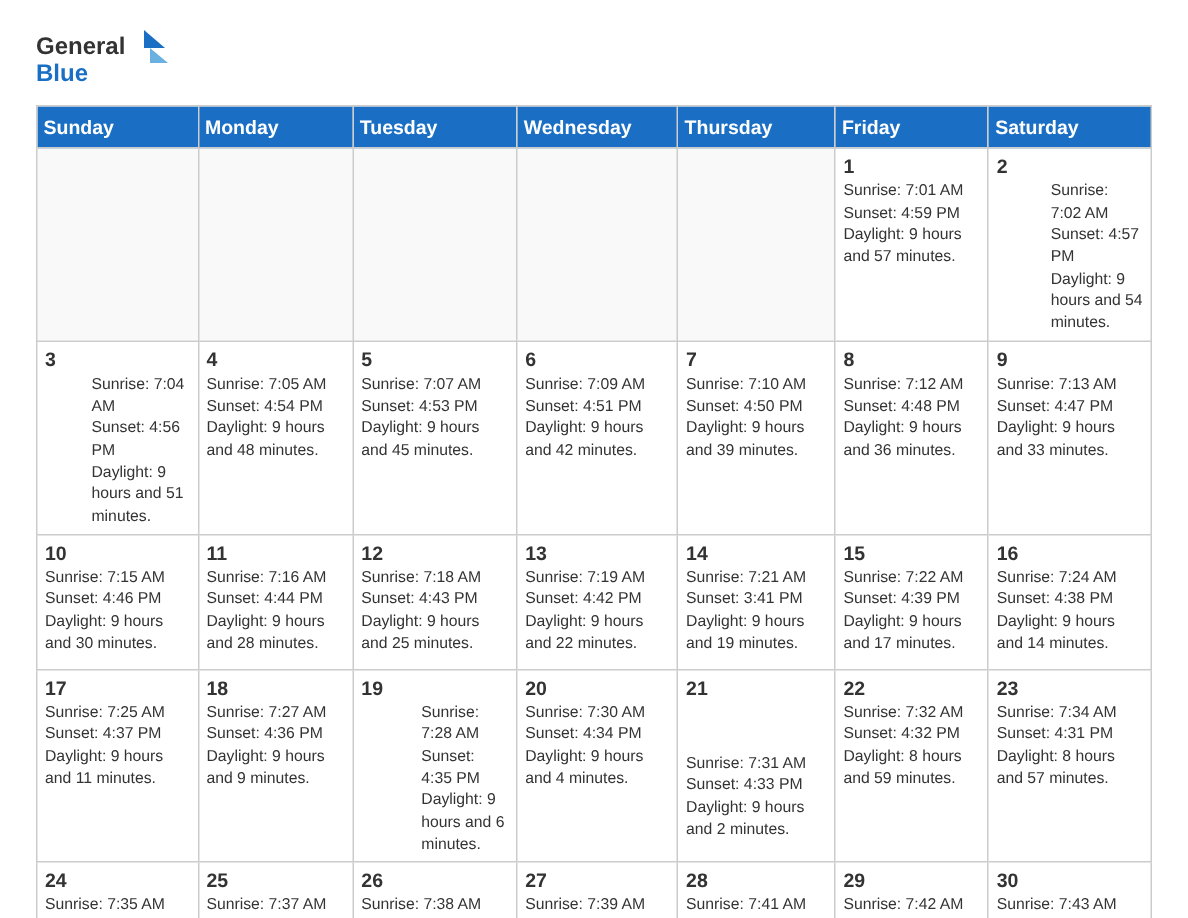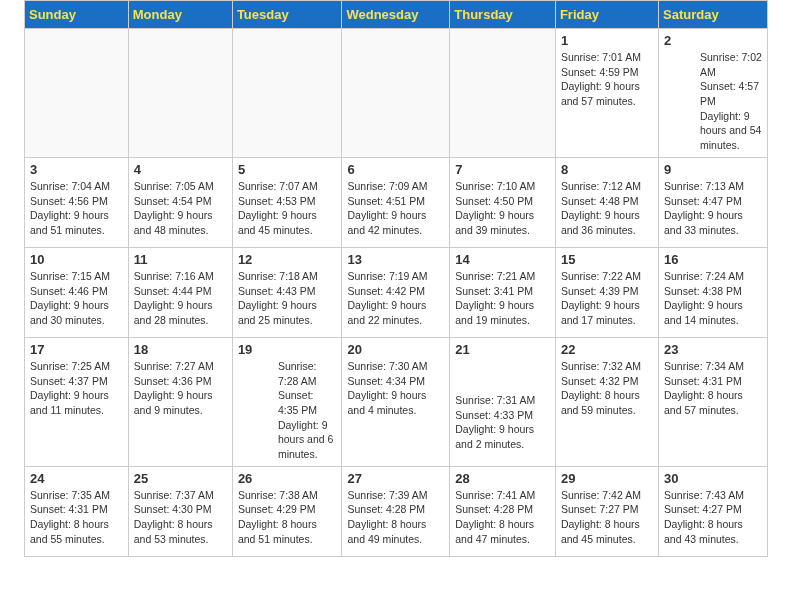--- a/index.html
+++ b/index.html
@@ -3,32 +3,46 @@
   <meta charset="utf-8">
   <style>
     * { box-sizing: border-box; margin: 0; padding: 0; }
     body { font-family: Arial, sans-serif; background: #fff; width: 792px; min-height: 612px; }
     .header { display: flex; align-items: flex-start; justify-content: space-between; padding: 18px 24px 8px 24px; }
     .logo { display: flex; align-items: center; gap: 0; }
     .title-block { text-align: right; }
     .month-title { font-size: 38px; font-weight: bold; color: #333; }
     .subtitle { font-size: 15px; color: #555; }
     .calendar { width: 100%; border-collapse: collapse; margin: 0 12px; width: calc(100% - 24px); margin-left: 12px; }
-    .calendar th { background: #1a6fc4; color: #fde047; font-size: 13px; font-weight: bold; padding: 6px 4px; text-align: left; border: 1px solid #ccc; }
+    .calendar th { background: #1a6fc4; color: #ffffff; font-size: 13px; font-weight: bold; padding: 6px 4px; text-align: left; border: 1px solid #ccc; }
     .calendar td { border: 1px solid #ccc; vertical-align: top; padding: 4px 5px; font-size: 11px; color: #333; background: #fff; min-height: 80px; width: 113px; }
     .calendar td.empty { background: #f9f9f9; }
     .day-num { font-size: 13px; font-weight: bold; display: block; margin-bottom: 2px; }
     .day-detail { font-size: 10.5px; color: #333; line-height: 1.4; }
     .week-row td { height: 90px; }
     .calendar-wrap { padding: 0 12px 12px 12px; }
   </style>
 </head>
 <body>
 
 <div>
+  <div class="header">
+    <div class="logo" style="flex-direction: column; align-items: flex-start;">
+        <svg width="90" height="44" viewBox="0 0 90 44">
+    <text x="0" y="18" font-size="16" font-weight="bold" fill="#333" font-family="Arial,sans-serif">General</text>
+    <text x="0" y="36" font-size="16" font-weight="bold" fill="#1a6fc4" font-family="Arial,sans-serif">Blue</text>
+    <polygon points="72,2 86,14 72,14" fill="#1a6fc4"></polygon>
+    <polygon points="76,14 88,24 76,24" fill="#6ab0e0"></polygon>
+  </svg>
+      </div>
+    <div class="title-block">
+      <div class="month-title"></div>
+      <div class="subtitle"></div>
+    </div>
+  </div>
 
   <div class="calendar-wrap">
     <table class="calendar">
       <thead>
         <tr>
         <th>Sunday</th>
             <th>Monday</th>
             <th>Tuesday</th>
             <th>Wednesday</th>
             <th>Thursday</th>
@@ -52,21 +66,21 @@
             <td>
               <span class="day-num">2</span>
               <div class="day-detail" style="white-space: pre-line; margin-left: 36px;">Sunrise: 7:02 AM
 Sunset: 4:57 PM
 Daylight: 9 hours and 54 minutes.</div>
             </td>
           </tr>
           <tr class="week-row">
             <td>
               <span class="day-num">3</span>
-              <div class="day-detail" style="white-space: pre-line;">Sunrise: 7:04 AM
+              <div class="day-detail" style="white-space: pre-line; margin-left: 31px;">Sunrise: 7:04 AM
 Sunset: 4:56 PM
 Daylight: 9 hours and 51 minutes.</div>
             </td>
             <td>
               <span class="day-num">4</span>
               <div class="day-detail" style="white-space: pre-line;">Sunrise: 7:05 AM
 Sunset: 4:54 PM
 Daylight: 9 hours and 48 minutes.</div>
             </td>
             <td>

